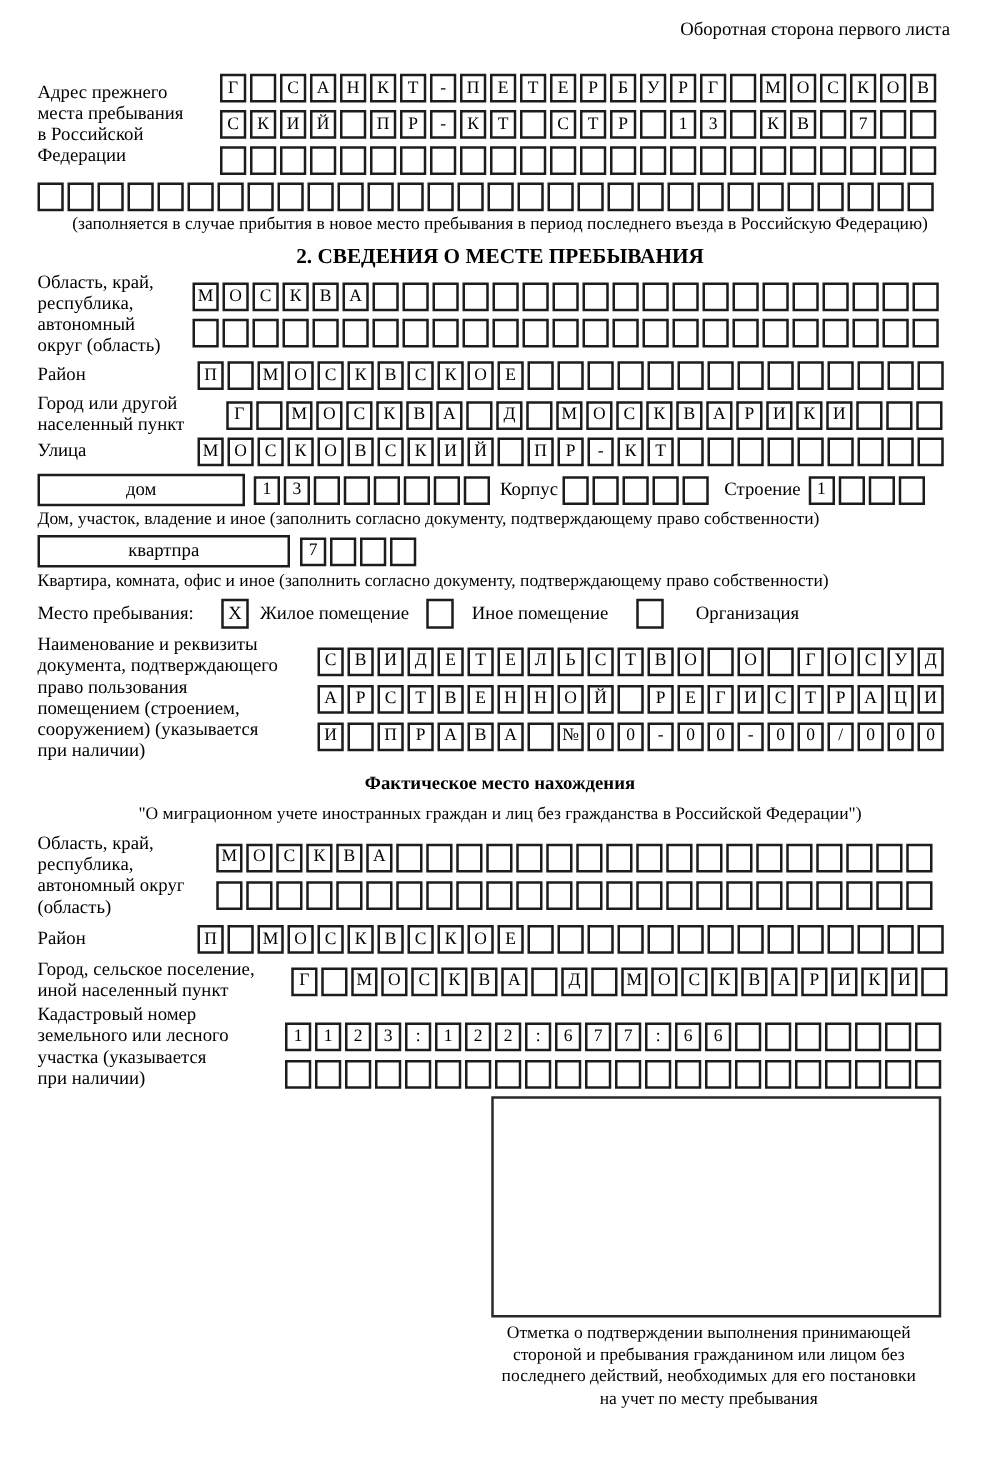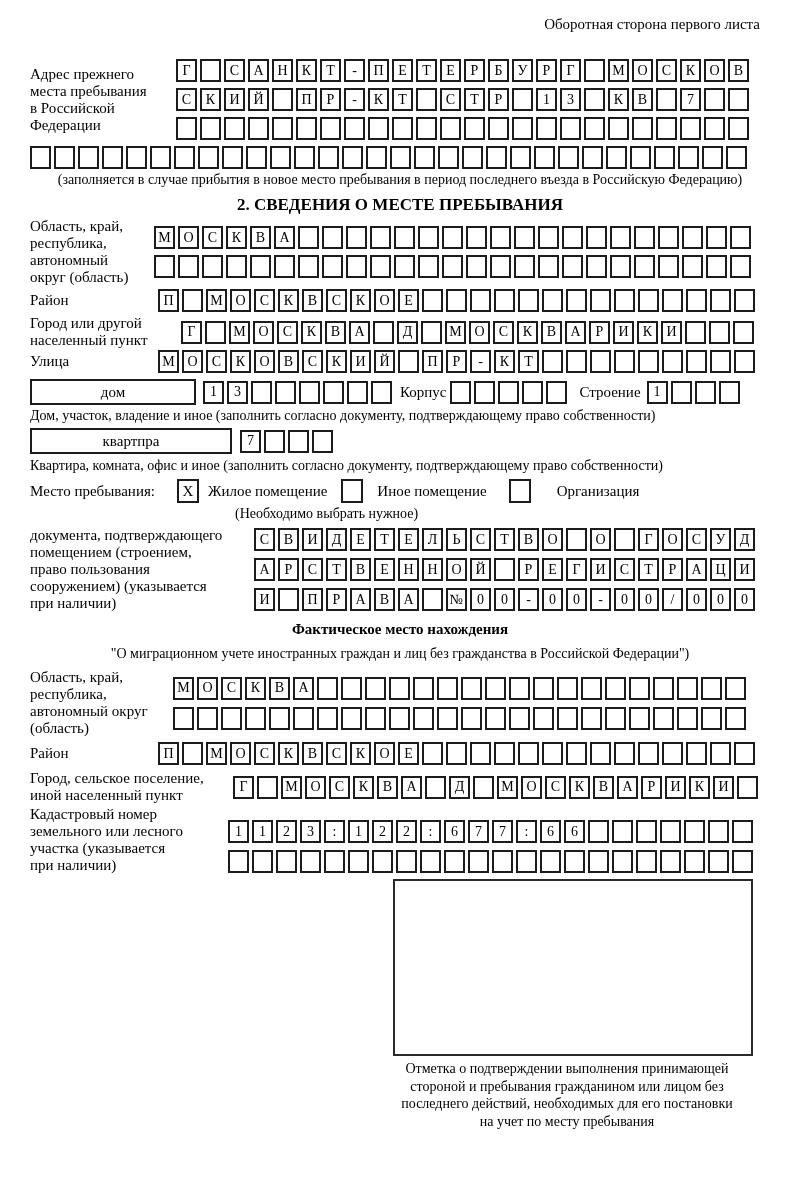--- a/index.html
+++ b/index.html
@@ -368,27 +368,27 @@
 
   <div class="checkrow" style="margin-top:5px;">
     <div style="width:147px;">Место пребывания:</div>
     <span class="cb checkbox">X</span>
     <span style="margin-left:9px;">Жилое помещение</span>
     <span class="cb checkbox" style="margin-left:14px;"></span>
     <span style="margin-left:14px;">Иное помещение</span>
     <span class="cb checkbox" style="margin-left:22px;"></span>
     <span style="margin-left:26px;">Организация</span>
   </div>
-  <div class="note" style="margin-top:3px;text-align:left;margin-left:205px;">(Необходимо выбрать нужное)</div>
 
   <div class="field" style="margin-top:5px;">
     <div class="label" style="width:224px;">
+        <div>Наименование и реквизиты</div>
         <div>документа, подтверждающего</div>
+        <div>право пользования</div>
         <div>помещением (строением,</div>
-        <div>право пользования</div>
         <div>сооружением) (указывается</div>
         <div>при наличии)</div>
       </div>
     <div class="rows" style="gap:7px;">
       <div class="boxrow">
           <span class="cb">С</span>
           <span class="cb">В</span>
           <span class="cb">И</span>
           <span class="cb">Д</span>
           <span class="cb">Е</span>

